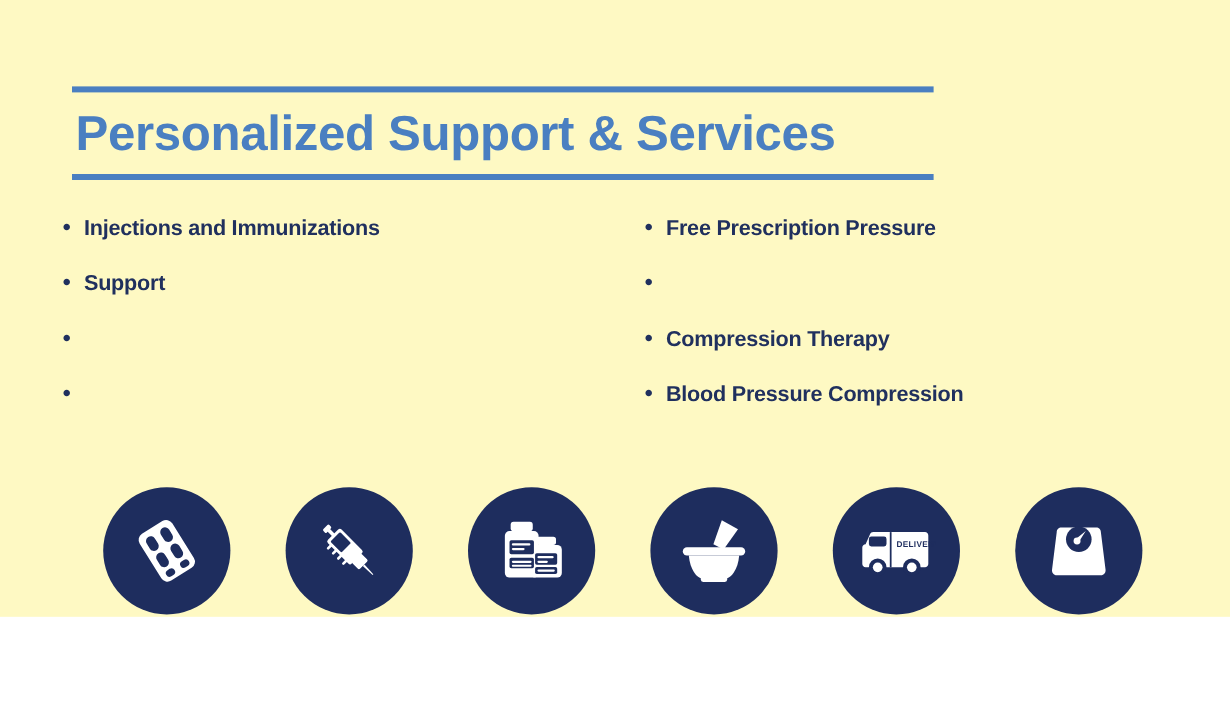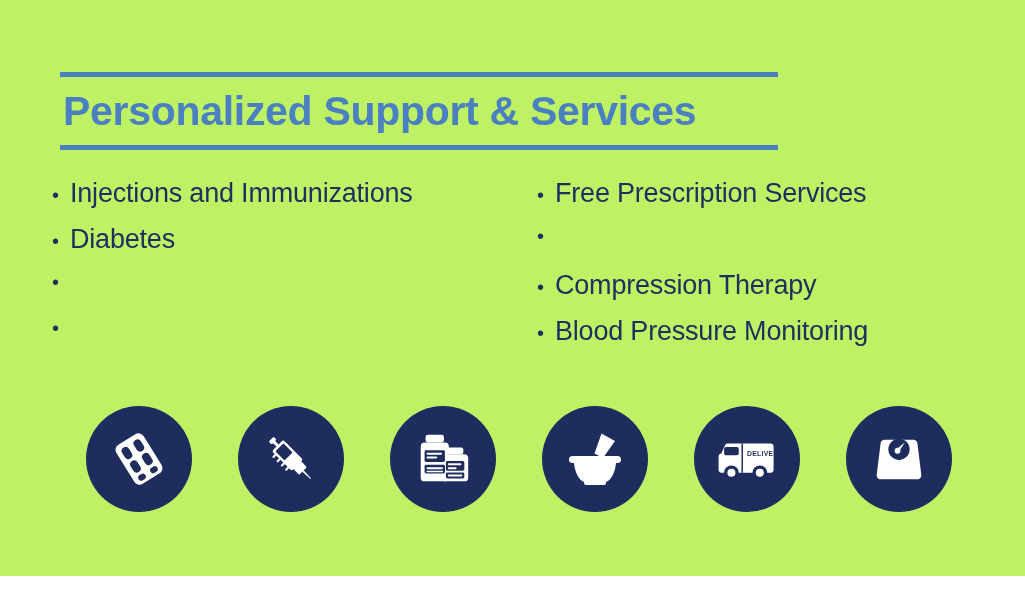--- a/index.html
+++ b/index.html
@@ -10,22 +10,22 @@
   body {
     width: 1025px;
     height: 590px;
     overflow: hidden;
     font-family: "Liberation Sans", sans-serif;
     position: relative;
   }
   .page {
     position: relative;
     width: 1025px;
-    height: 576px;
-    background: #bef264;
+    height: 514px;
+    background: #fef9c3;
   }
 
   
   .header-block {
     position: absolute;
     left: 60px;
     top: 72px;
     width: 718px;
   }
   .rule {
@@ -68,22 +68,22 @@
   }
   .bullet-dot {
     color: #20305e;
     font-size: 20px;
     line-height: 1;
     width: 18px;
     flex: 0 0 18px;
   }
   .bullet-text {
     color: #20305e;
-    font-size: 27px;
-    font-weight: normal;
+    font-size: 18px;
+    font-weight: bold;
     line-height: 1;
     letter-spacing: -0.2px;
   }
 
   
   .icon-row {
     position: absolute;
     left: 0;
     top: 406px;
     width: 1025px;
@@ -121,45 +121,45 @@
 
   <div class="lists">
 
     <div class="list-col list-col-left">
       <div class="bullet-row">
         <span class="bullet-dot">•</span>
         <span class="bullet-text">Injections and Immunizations</span>
       </div>
       <div class="bullet-row">
         <span class="bullet-dot">•</span>
-        <span class="bullet-text">Diabetes</span>
+        <span class="bullet-text">Support</span>
       </div>
       <div class="bullet-row">
         <span class="bullet-dot">•</span>
       </div>
       <div class="bullet-row">
         <span class="bullet-dot">•</span>
       </div>
     </div>
 
     <div class="list-col list-col-right">
       <div class="bullet-row">
         <span class="bullet-dot">•</span>
-        <span class="bullet-text">Free Prescription Services</span>
+        <span class="bullet-text">Free Prescription Pressure</span>
       </div>
       <div class="bullet-row">
         <span class="bullet-dot">•</span>
       </div>
       <div class="bullet-row">
         <span class="bullet-dot">•</span>
         <span class="bullet-text">Compression Therapy</span>
       </div>
       <div class="bullet-row">
         <span class="bullet-dot">•</span>
-        <span class="bullet-text">Blood Pressure Monitoring</span>
+        <span class="bullet-text">Blood Pressure Compression</span>
       </div>
     </div>
 
   </div>
 
   <div class="icon-row">
 
     <div class="icon-circle c0">
       <span>
         <svg width="64" height="64" viewBox="0 0 64 64">

